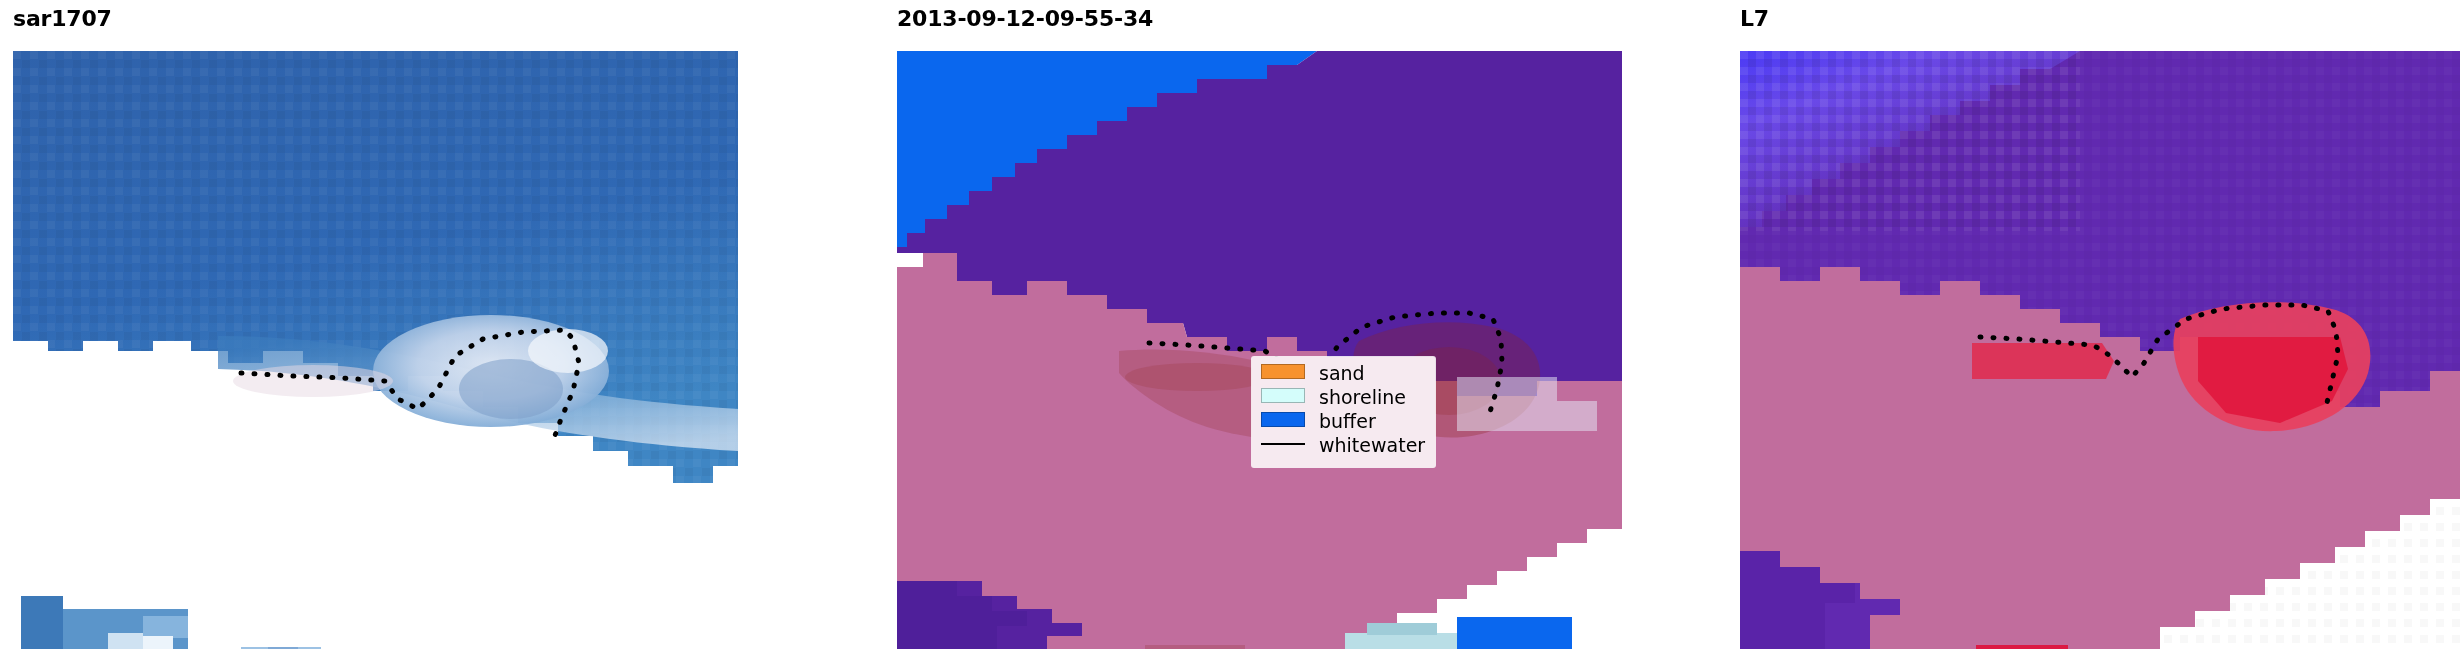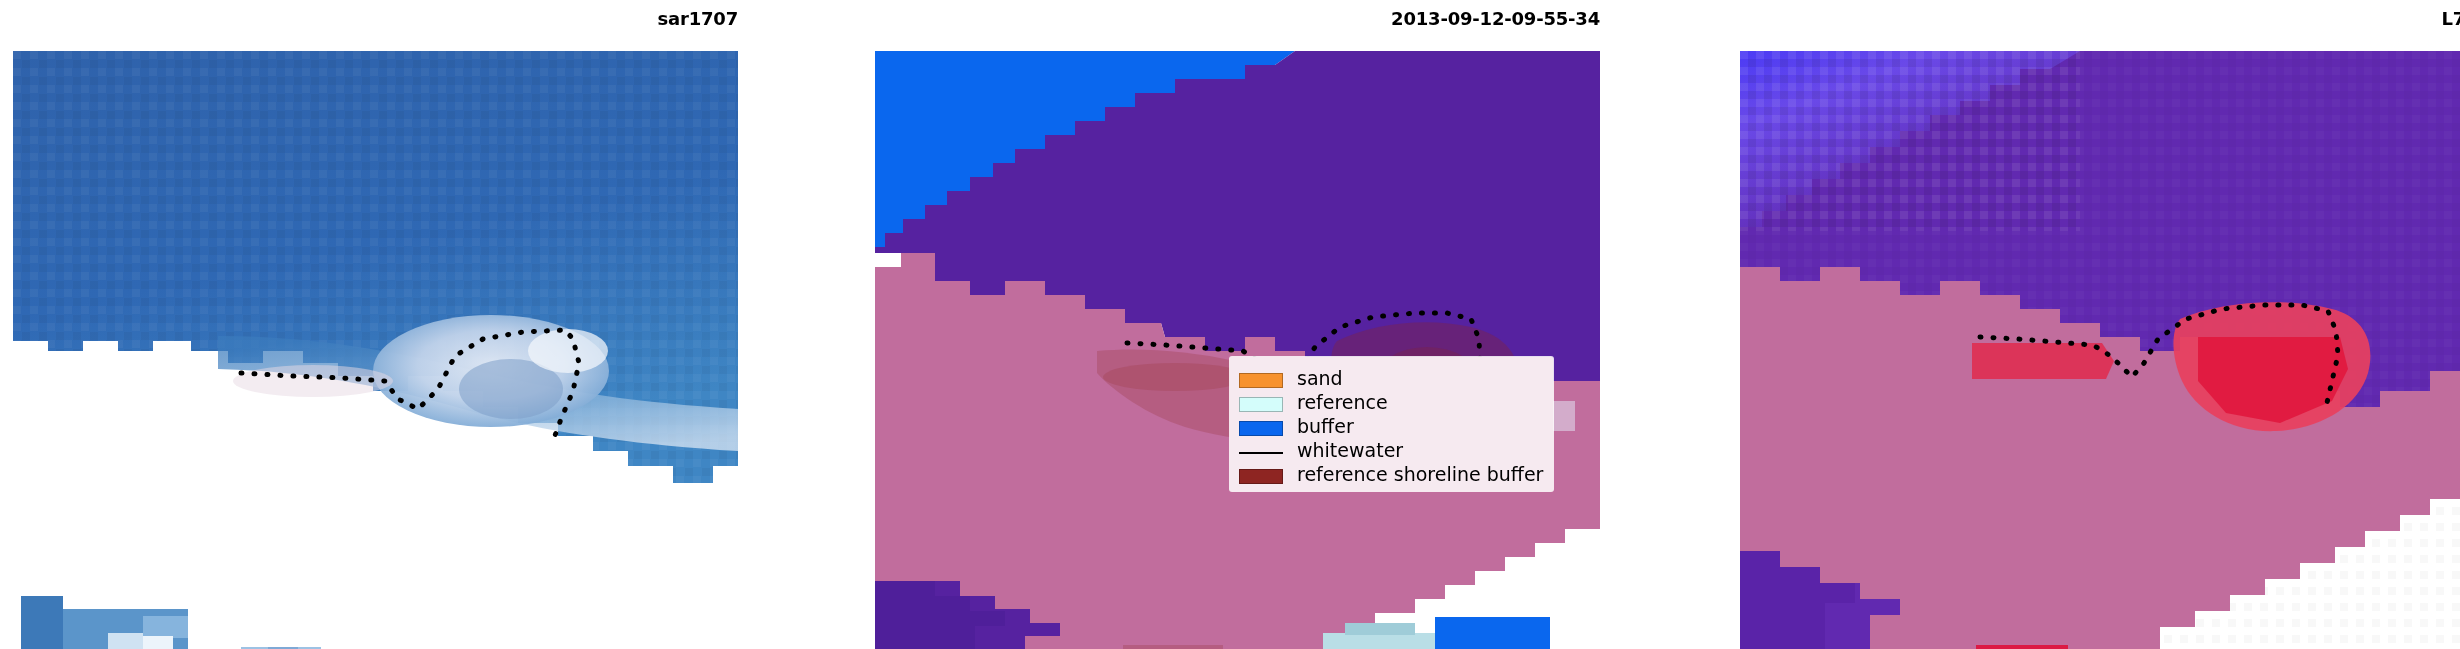--- a/index.html
+++ b/index.html
@@ -1,38 +1,38 @@
 <!DOCTYPE html>
 <html><head>
 <meta charset="utf-8">
 <style>
   html,body{margin:0;padding:0;background:#ffffff;}
   body{width:2460px;height:649px;font-family:"DejaVu Sans",sans-serif;overflow:hidden;}
   .figure{position:relative;width:2460px;height:649px;background:#fff;}
   .panel{position:absolute;top:0;width:725px;height:649px;}
   #panel-1{left:13px;}
-  #panel-2{left:875px;}
+  #panel-2{left:897px;}
   #panel-3{left:1740px;}
   .panel-title{
     position:absolute;top:4px;left:0;width:725px;
-    text-align:right;font-size:18px;font-weight:bold;color:#000;
+    text-align:left;font-size:22px;font-weight:bold;color:#000;
     letter-spacing:-0.2px;line-height:30px;white-space:nowrap;
   }
   .axes{position:absolute;top:51px;left:0;width:725px;height:598px;overflow:hidden;background:#ffffff;}
   .axes svg{display:block;width:725px;height:598px;}
   
   .legend{
     position:absolute;left:355px;top:306px;
     background:#f6eaf0;
     box-shadow:0 0 0 1px rgba(255,255,255,.85);
     padding:7px 10px 7px 9px;
     border-radius:2px;
     z-index:40;
   }
-  .legend-row{display:flex;align-items:flex-end;height:24px;}
+  .legend-row{display:flex;align-items:flex-start;height:24px;}
   .legend-key{width:44px;height:15px;margin-right:14px;flex:0 0 44px;position:relative;}
   .legend-key.patch{border:1px solid rgba(0,0,0,.28);box-sizing:border-box;}
   .legend-key.line{height:15px;}
   .legend-key.line::after{
     content:"";position:absolute;left:0;top:7px;width:44px;height:2px;background:#000;
   }
   .legend-label{font-size:19px;color:#000;white-space:nowrap;line-height:19px;}
 </style>
 </head>
 <body>
@@ -176,33 +176,29 @@
                  L604,288 L605,312 L600,338 L592,364" fill="none" stroke="#000000" stroke-width="5" stroke-linecap="round" stroke-dasharray="1 12"></path>
       </svg>
 
       <div class="legend">
         <div class="legend-row">
           <span class="legend-key patch" style="background:#f7922e"></span>
           <span class="legend-label">sand</span>
         </div>
         <div class="legend-row">
           <span class="legend-key patch" style="background:#d4fdfb"></span>
-          <span class="legend-label">reference</span>
+          <span class="legend-label">shoreline</span>
         </div>
         <div class="legend-row">
           <span class="legend-key patch" style="background:#0a67ee"></span>
           <span class="legend-label">buffer</span>
         </div>
         <div class="legend-row">
           <span class="legend-key line"></span>
           <span class="legend-label">whitewater</span>
-        </div>
-        <div class="legend-row">
-          <span class="legend-key patch" style="background:#8e2522"></span>
-          <span class="legend-label">reference shoreline buffer</span>
         </div>
       </div>
     </div>
   </div>
 
   <div class="panel" id="panel-3">
     <div class="panel-title">L7</div>
     <div class="axes">
       <svg viewBox="0 0 725 598" preserveAspectRatio="none">
         <defs>

